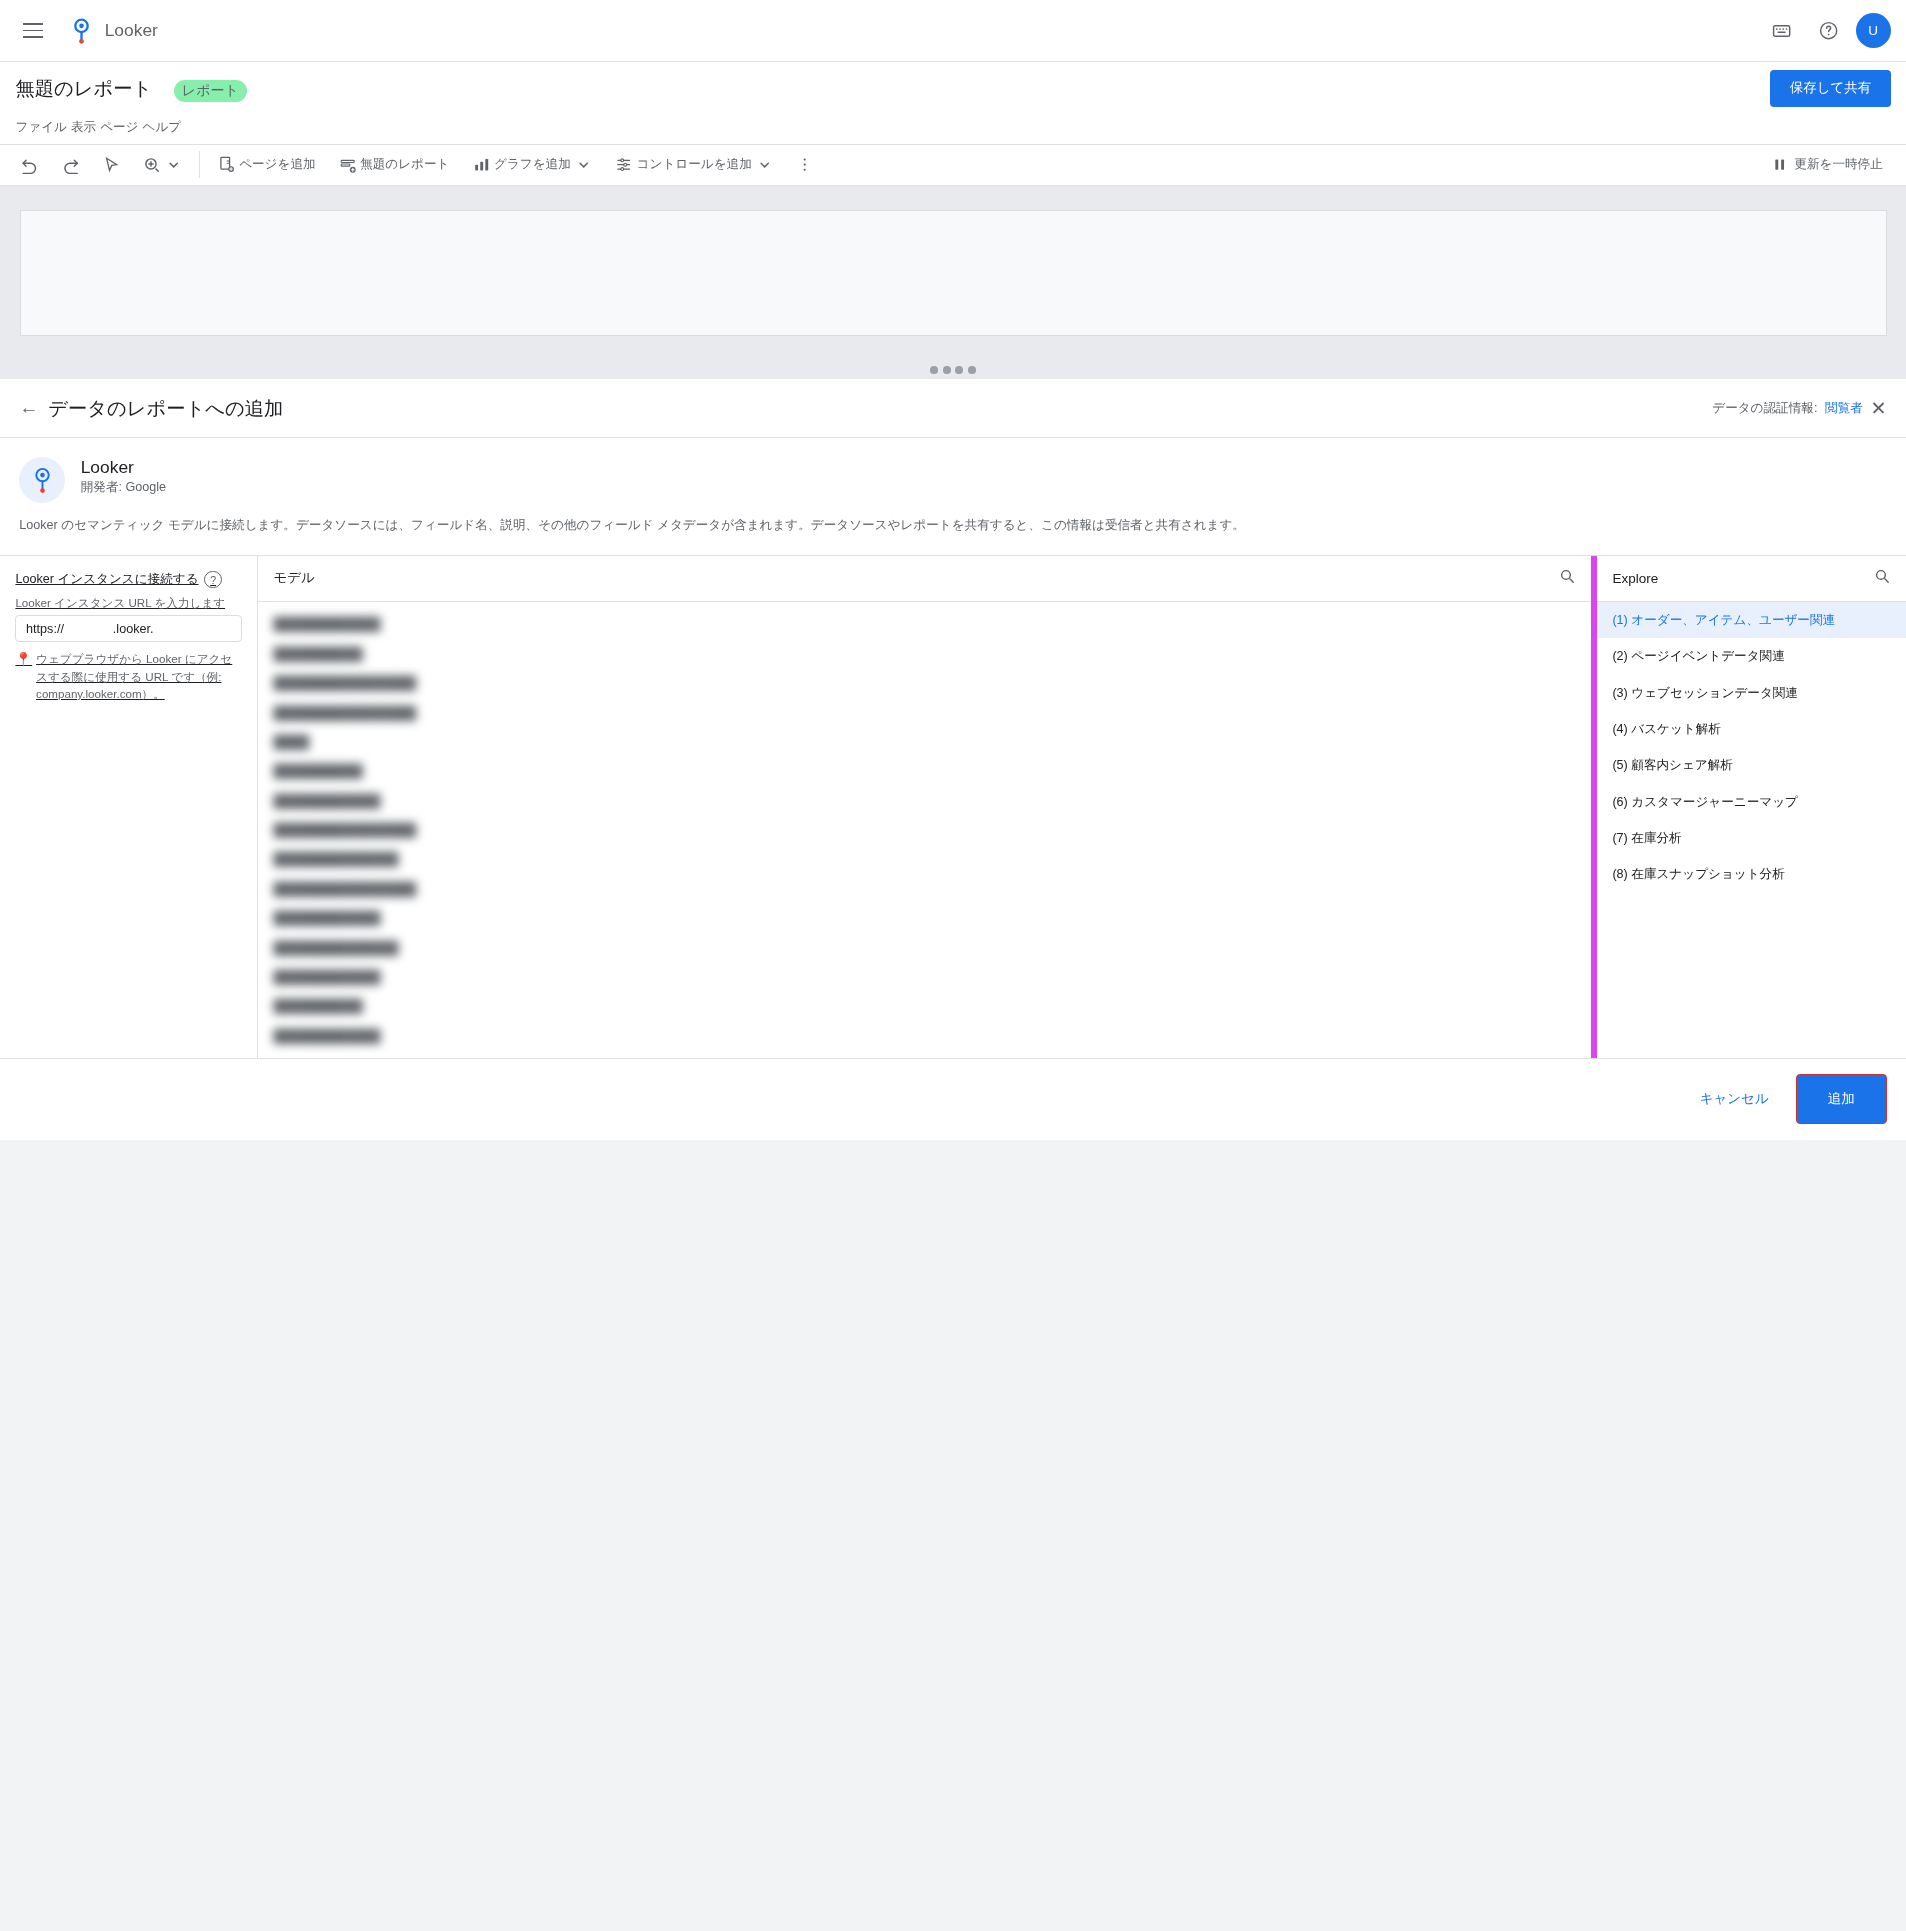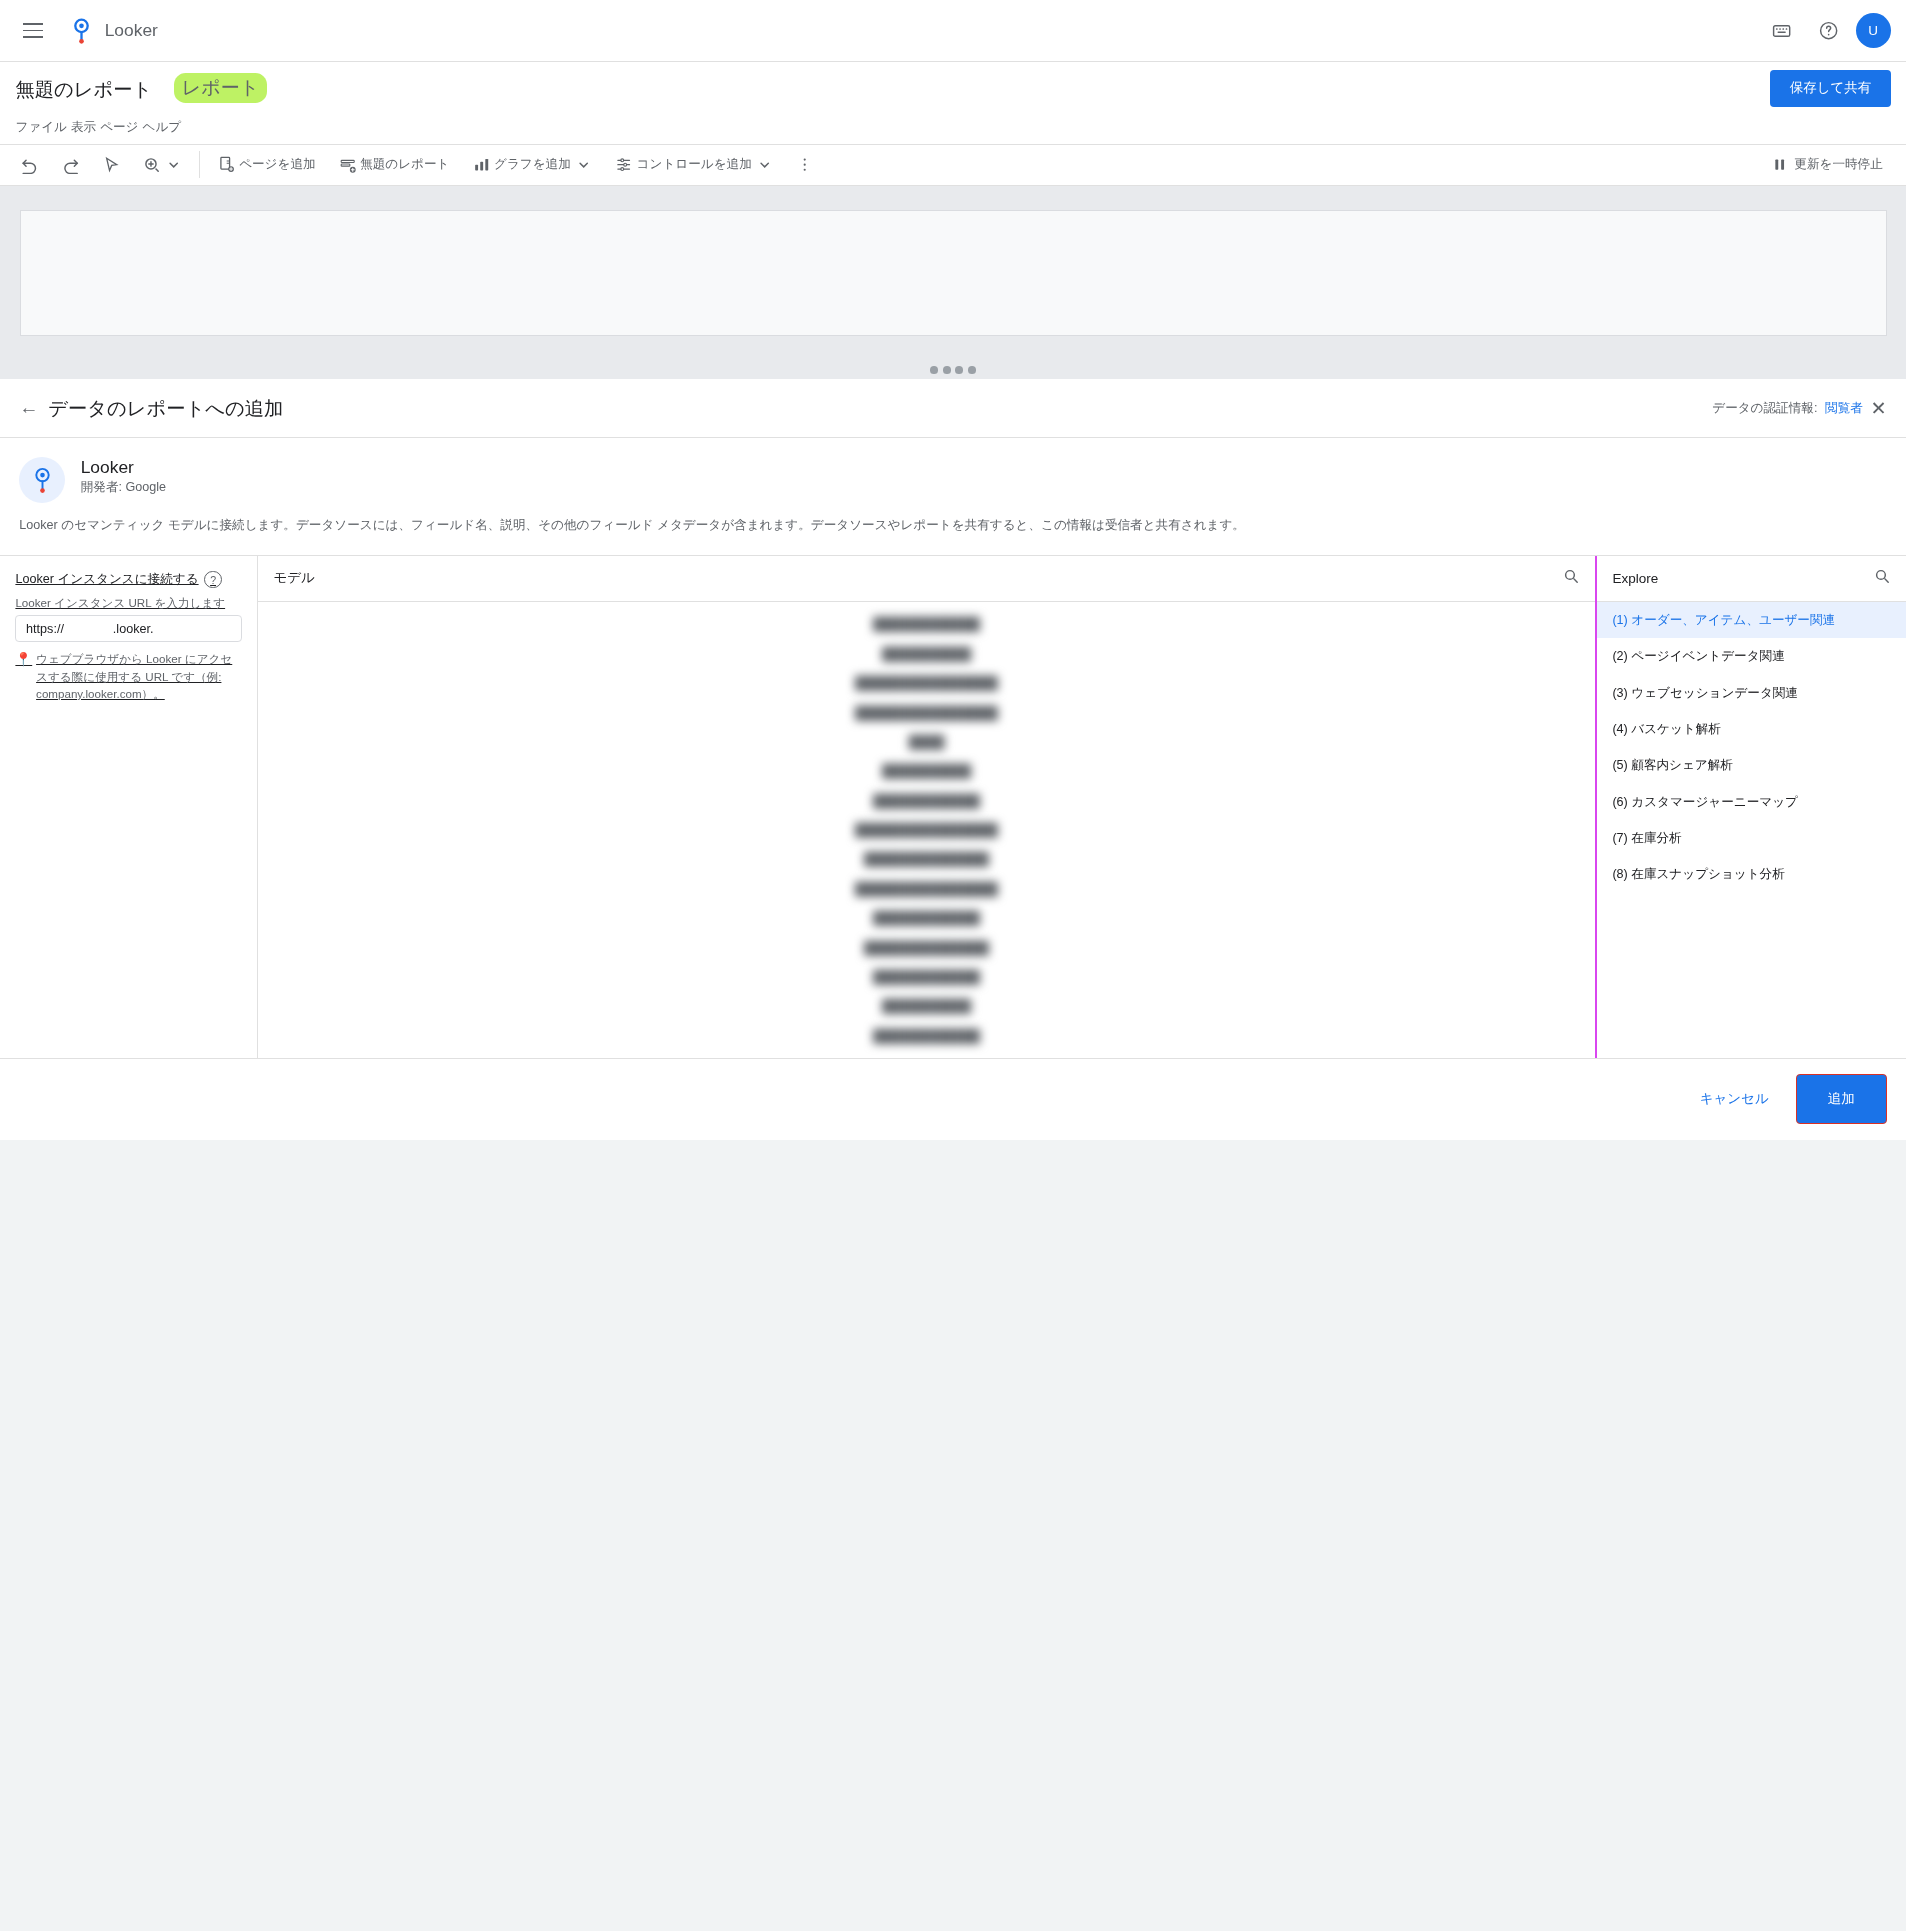--- a/index.html
+++ b/index.html
@@ -77,21 +77,21 @@
       display: flex; align-items: center; justify-content: space-between;
       padding-bottom: 3.9px;
     }
     .report-title-left {
       display: flex; align-items: flex-end; gap: 22px;
     }
     .report-title {
       font-size: 19.3px; font-weight: 500; color: #202124;
     }
     .report-badge {
-      font-size: 19px; color: #5f6368; background: #bef264;
+      font-size: 14px; color: #5f6368; background: #86efac;
       padding: 1.9px 7.7px; border-radius: 11.6px;
     }
     .save-btn {
       background: #1a73e8; color: #fff; border: none;
       border-radius: 3.9px; padding: 9.7px 19.3px;
       font-size: 13.5px; cursor: pointer; font-weight: 500;
     }
     .report-menu {
       display: flex; gap: 4px; padding: 3.9px 0;
     }
@@ -242,22 +242,22 @@
     }
     .url-hint {
       display: flex; align-items: flex-start; gap: 3.9px;
       font-size: 11.6px; color: #5f6368; line-height: 1.5;
     }
     .location-icon { font-size: 13.5px; color: #5f6368; flex-shrink: 0; }
 
     
     .col-middle {
       flex: 1;
-      border-right: 2px solid #d946ef;
-      display: flex; flex-direction: column; text-align: center;
+      border-right: 6px solid #d946ef;
+      display: flex; flex-direction: column;
     }
     .col-header {
       display: flex; align-items: center; justify-content: space-between;
       padding: 11.6px 15.4px;
       border-bottom: 1px solid #e0e0e0;
     }
     .col-header-title {
       font-size: 13.5px; font-weight: 500; color: #202124;
     }
     .search-icon-btn {

